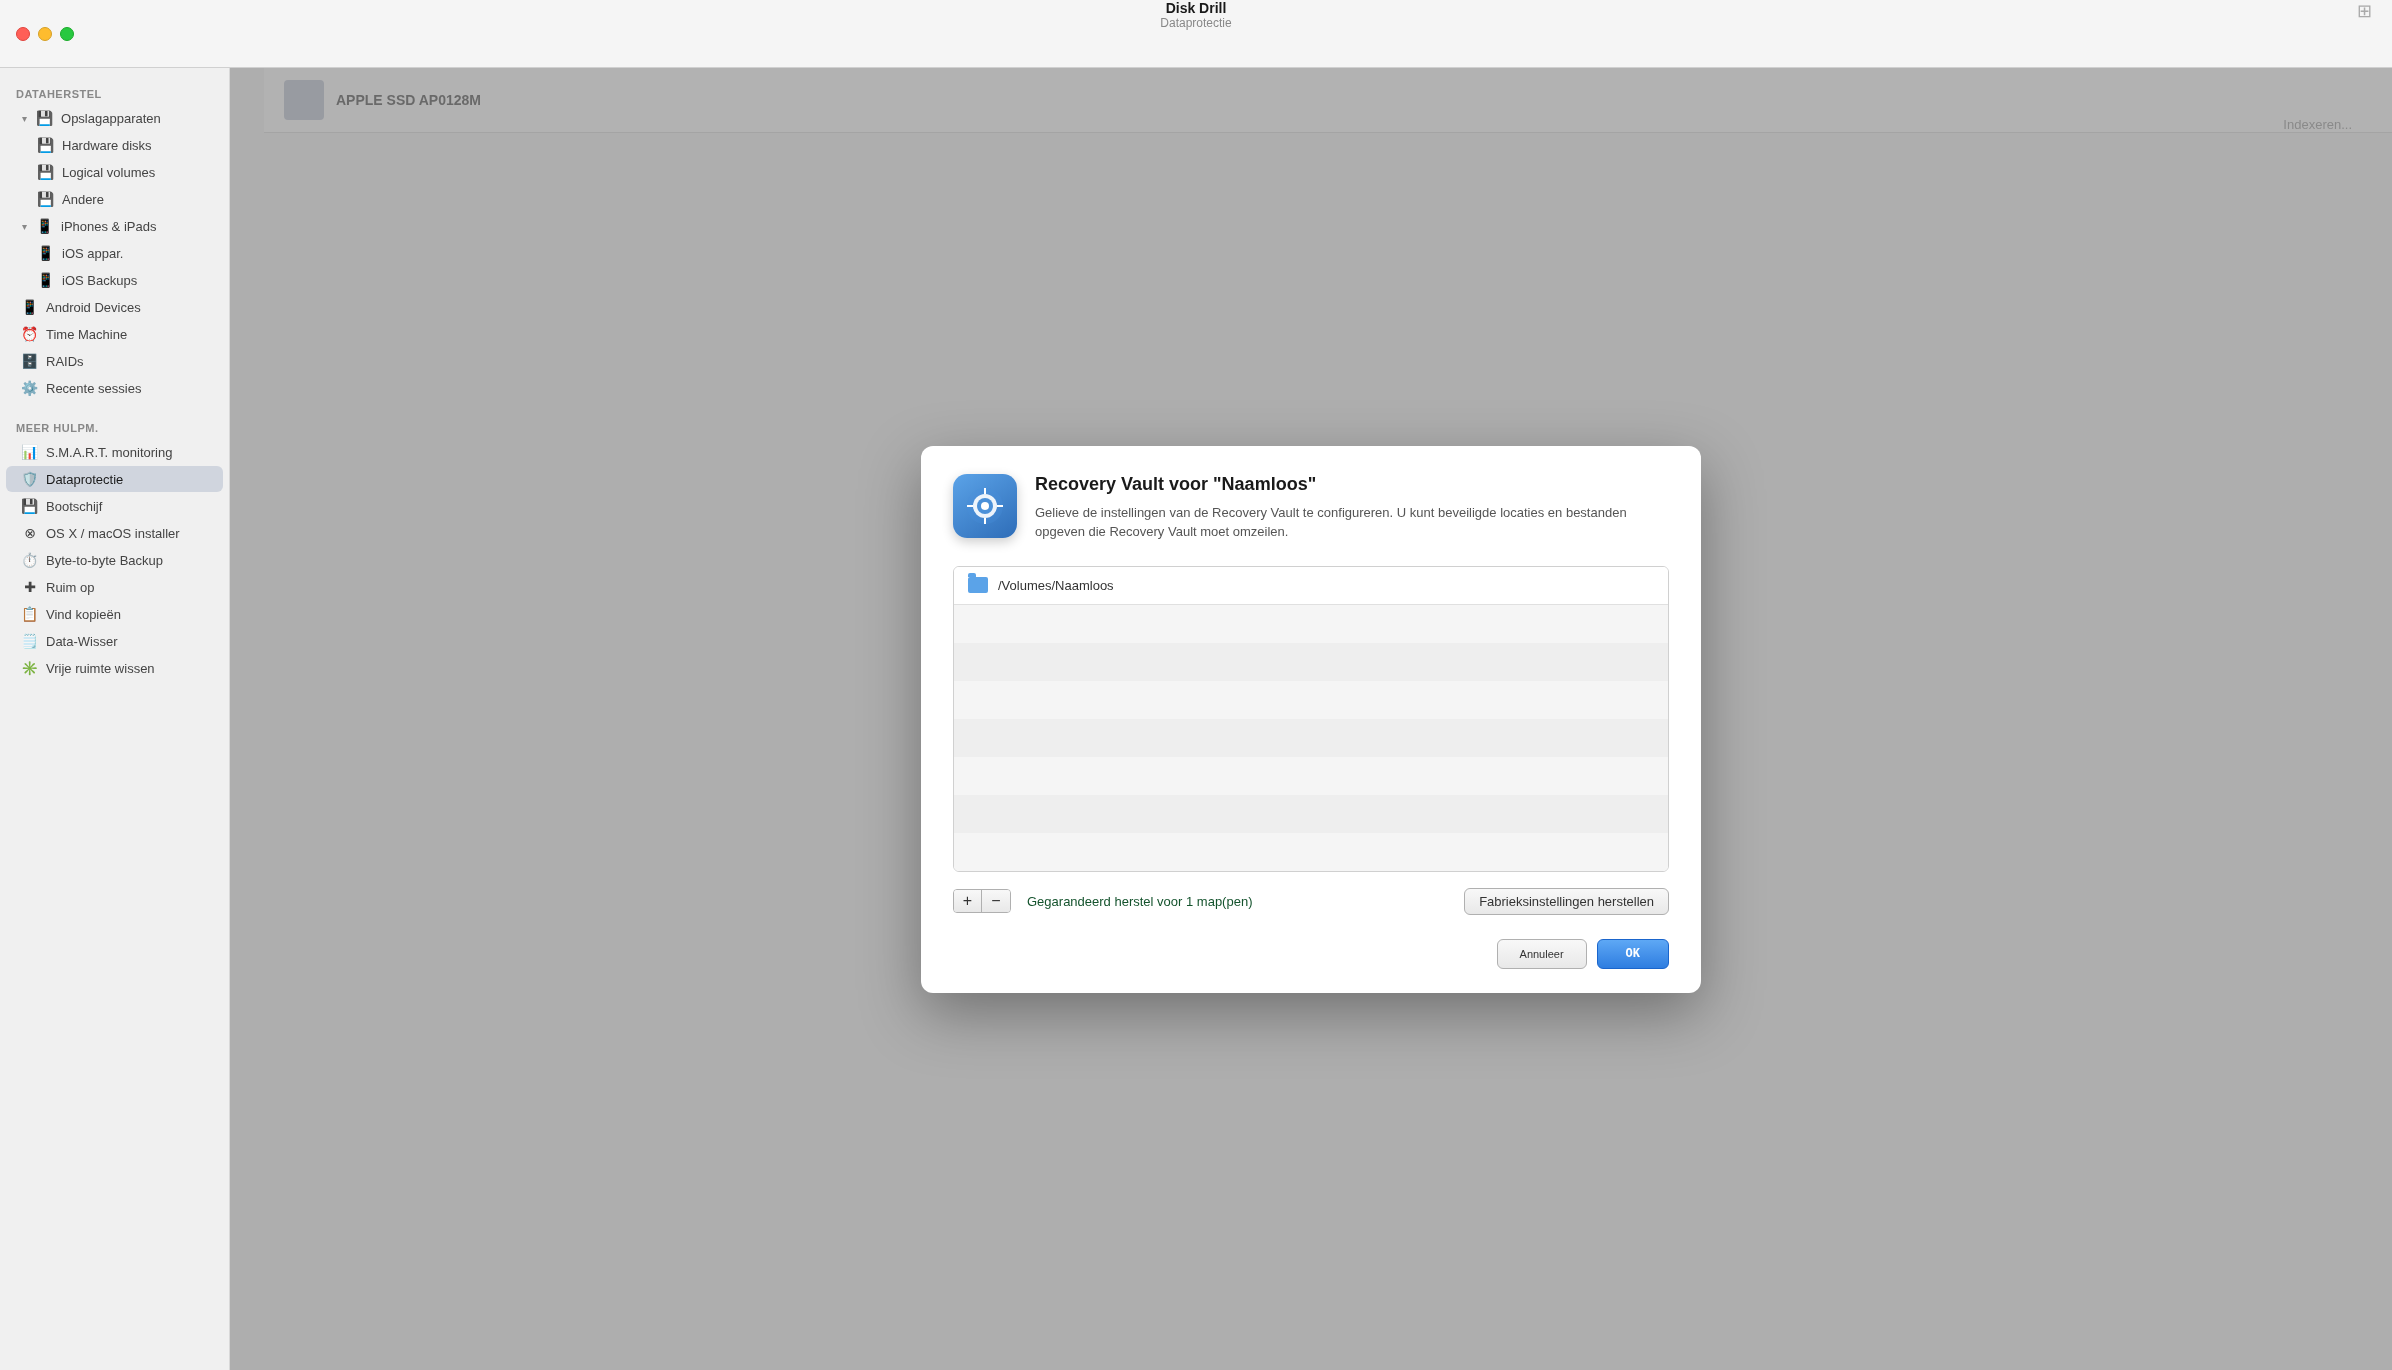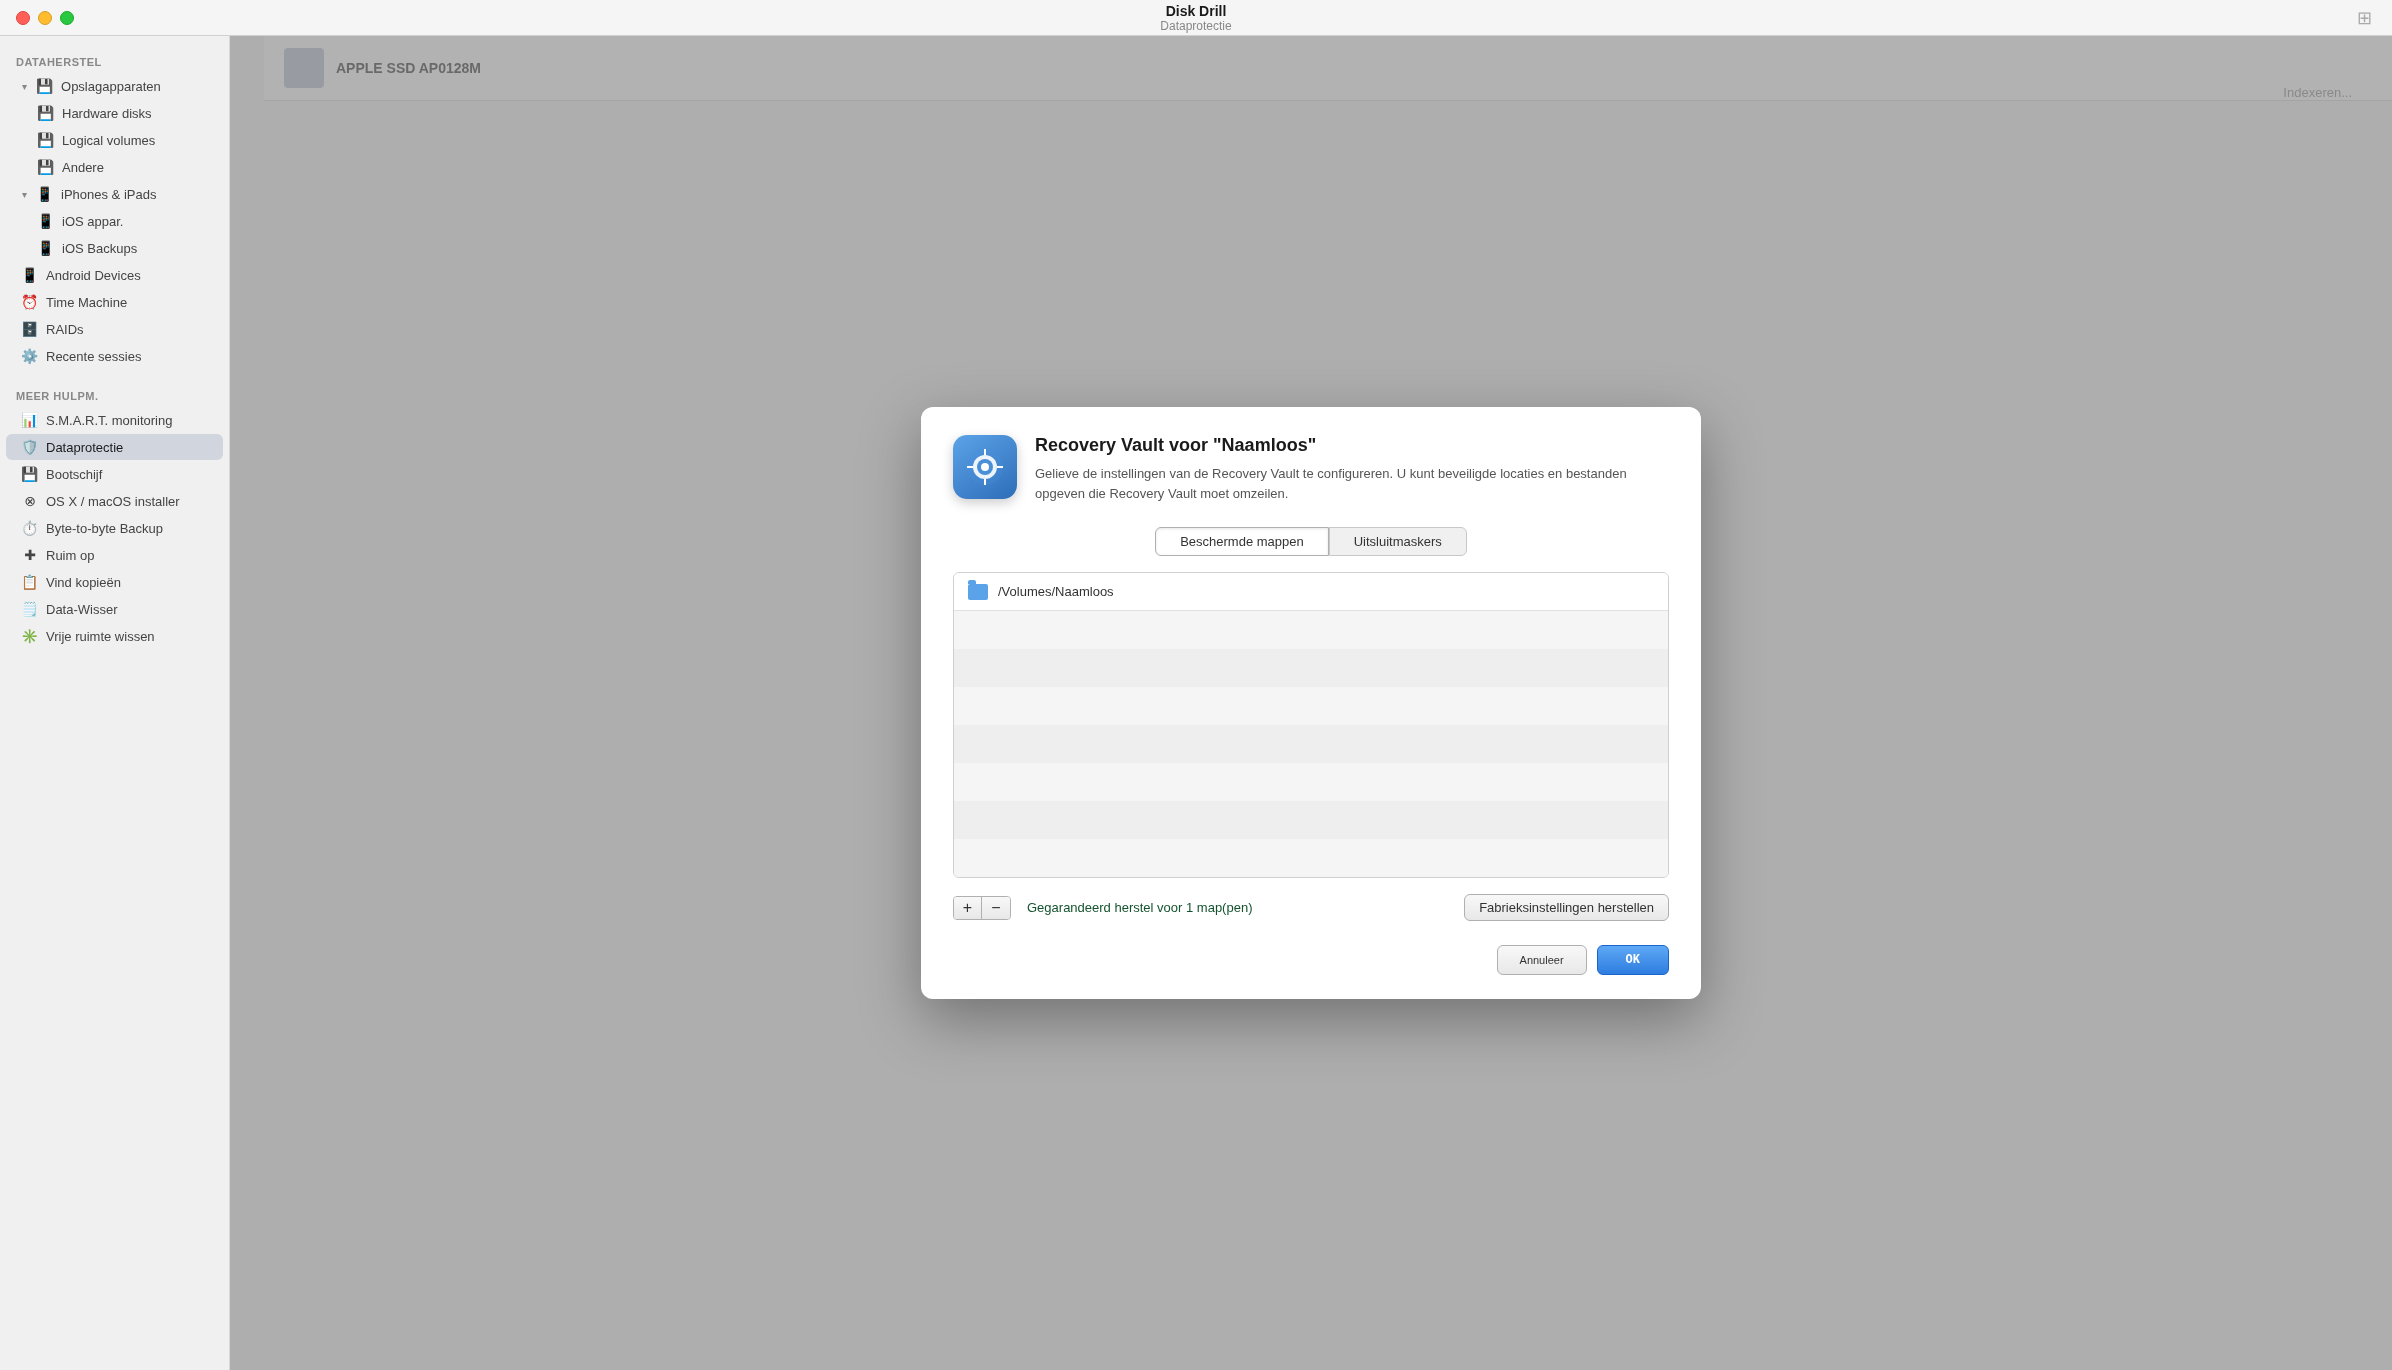--- a/index.html
+++ b/index.html
@@ -9,23 +9,22 @@
       width: 2392px;
       height: 1370px;
       overflow: hidden;
       display: flex;
       flex-direction: column;
     }
 
     
     .title-bar {
       background: #f5f5f5;
-      height: 36px;
-      display: flex;
-      align-items: center;
+      height: 68px;
+      display: flex;
       padding: 0 16px;
       border-bottom: 1px solid #d0d0d0;
       position: relative;
     }
     .traffic-lights {
       display: flex;
       gap: 8px;
       align-items: center;
     }
     .traffic-light {
@@ -510,24 +509,20 @@
               <line x1="2" y1="20" x2="8" y2="20" stroke="white" stroke-width="2"></line>
               <line x1="32" y1="20" x2="38" y2="20" stroke="white" stroke-width="2"></line>
             </svg>
           </div>
           <div class="modal-header-text">
             <div class="modal-title">Recovery Vault voor "Naamloos"</div>
             <div class="modal-description">Gelieve de instellingen van de Recovery Vault te configureren. U kunt beveiligde locaties en bestanden opgeven die Recovery Vault moet omzeilen.</div>
           </div>
         </div>
 
-        <div class="modal-tabs">
-          <button class="tab-button active">Beschermde mappen</button>
-          <button class="tab-button">Uitsluitmaskers</button>
-        </div>
 
         <div class="modal-table">
           <div class="table-row">
             <div class="folder-icon"></div>
             <span class="row-path">/Volumes/Naamloos</span>
           </div>
           <div class="table-row"></div>
           <div class="table-row"></div>
           <div class="table-row"></div>
           <div class="table-row"></div>

